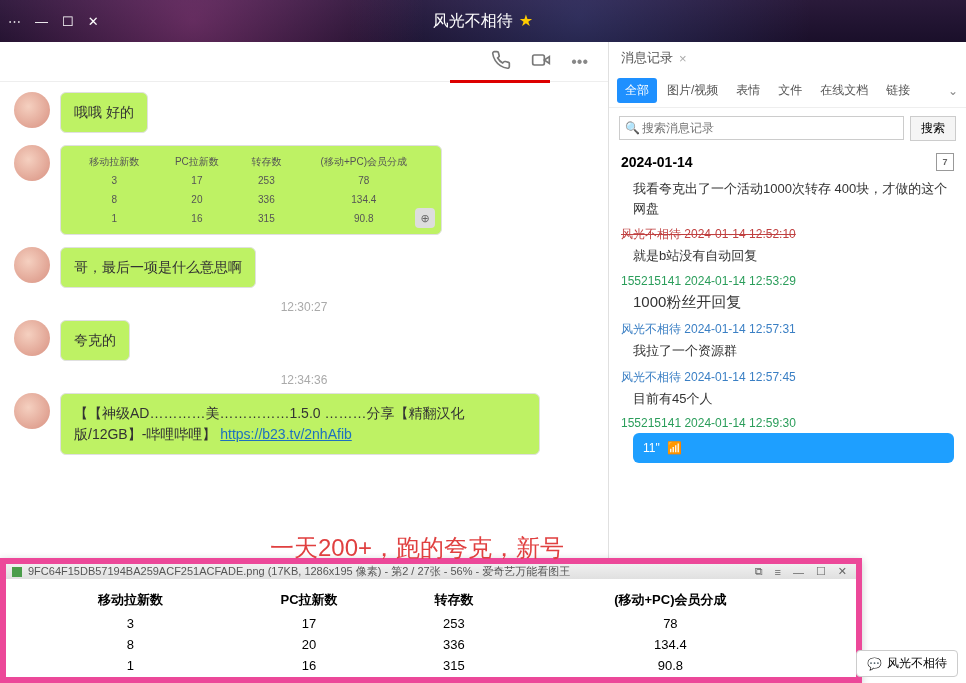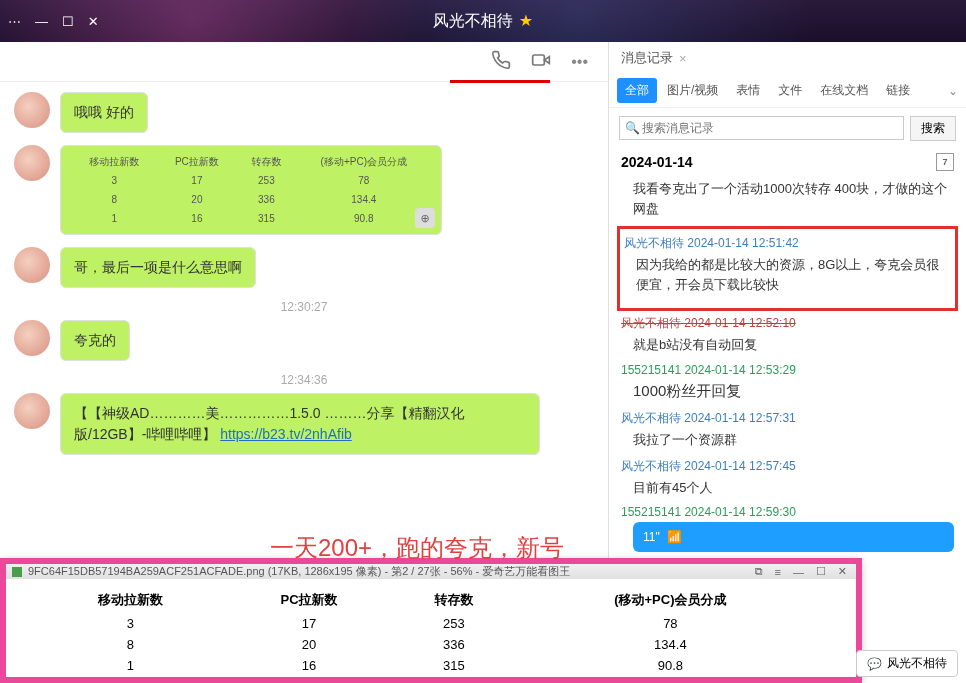--- a/index.html
+++ b/index.html
@@ -227,26 +227,20 @@
       <button>搜索</button>
     </div>
     <div class="date-row">
       <span>2024-01-14</span>
       <span class="cal-icon">7</span>
     </div>
     <div class="log-list">
       <div class="log-item">
         <div class="log-text">我看夸克出了一个活动1000次转存 400块，才做的这个网盘</div>
       </div>
-      <div class="highlight-box">
-        <div class="log-item">
-          <div class="log-meta blue">风光不相待 2024-01-14 12:51:42</div>
-          <div class="log-text">因为我给的都是比较大的资源，8G以上，夸克会员很便宜，开会员下载比较快</div>
-        </div>
-      </div>
       <div class="log-item">
         <div class="log-meta cut-meta" style="text-decoration:line-through">风光不相待 2024-01-14 12:52:10</div>
         <div class="log-text">就是b站没有自动回复</div>
       </div>
       <div class="log-item">
         <div class="log-meta green">155215141 2024-01-14 12:53:29</div>
         <div class="log-text" style="font-size:15px">1000粉丝开回复</div>
       </div>
       <div class="log-item">
         <div class="log-meta blue">风光不相待 2024-01-14 12:57:31</div>

